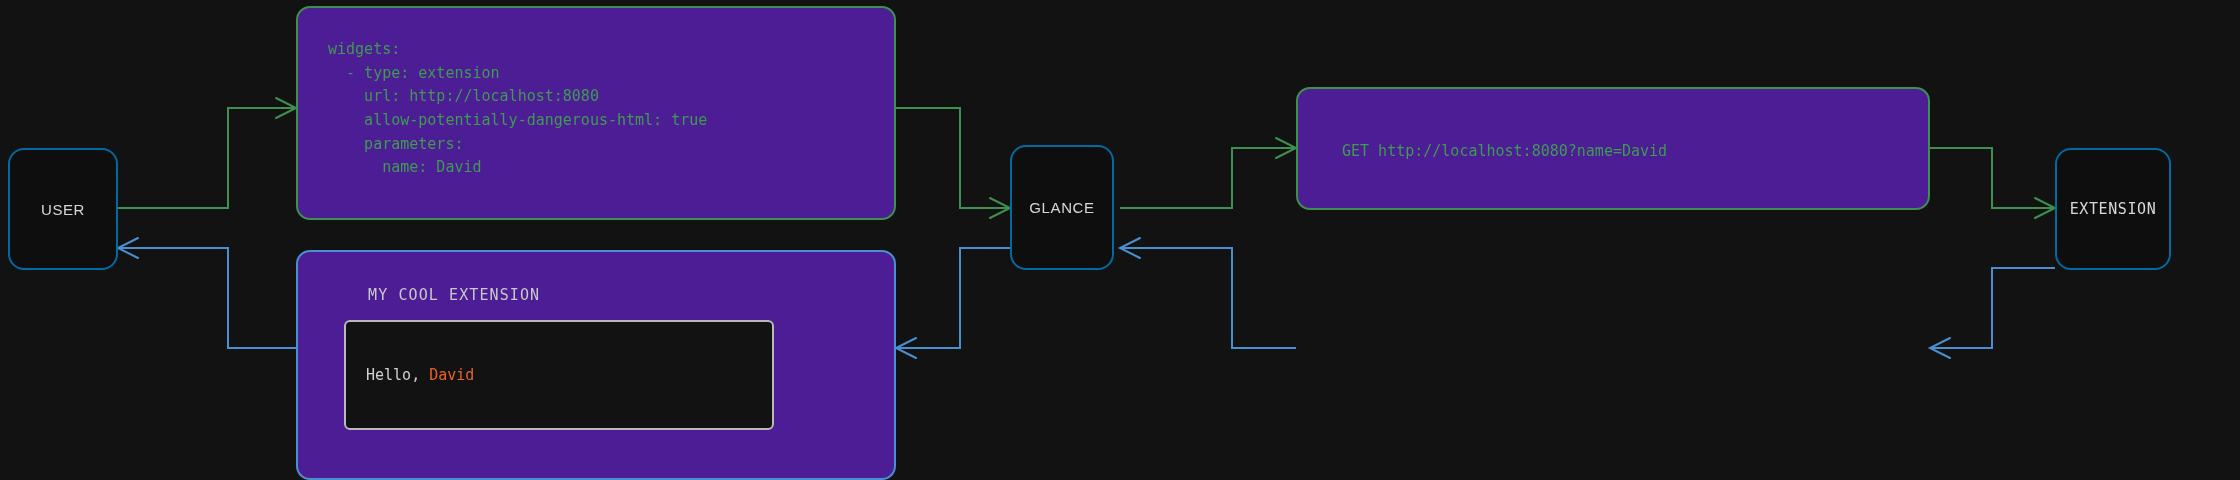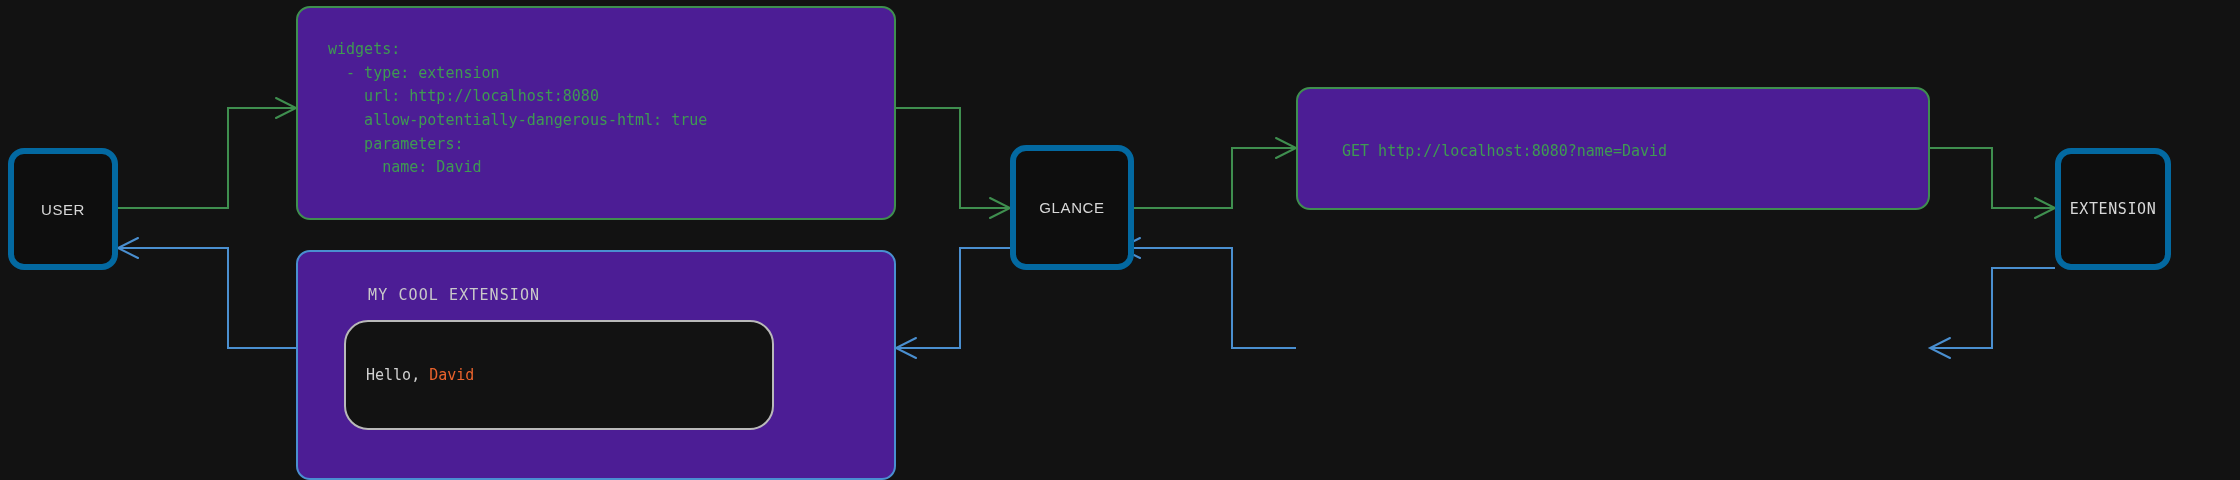--- a/index.html
+++ b/index.html
@@ -14,21 +14,21 @@
     height: 480px;
     background: #121212;
     overflow: hidden;
     font-family: "DejaVu Sans Mono", monospace;
   }
 
   
   .node {
     position: absolute;
     box-sizing: border-box;
-    border: 6px solid #0369a1;
+    border: 2px solid #0369a1;
     border-radius: 16px;
     background: #0e0e0e;
     display: flex;
     align-items: center;
     justify-content: center;
     z-index: 3;
   }
   .node-label {
     color: #d8d8d8;
     font-size: 15px;
@@ -36,21 +36,21 @@
     white-space: nowrap;
   }
   .node-label.sans {
     font-family: "Liberation Sans", sans-serif;
   }
   .node-label.mono {
     font-family: "DejaVu Sans Mono", monospace;
   }
 
   #node-user      { left: 8px;    top: 148px; width: 110px; height: 122px; }
-  #node-glance    { left: 1010px; top: 145px; width: 124px; height: 125px; }
+  #node-glance    { left: 1010px; top: 145px; width: 104px; height: 125px; }
   #node-extension { left: 2055px; top: 148px; width: 116px; height: 122px; }
 
   
   .msgbox {
     position: absolute;
     box-sizing: border-box;
     border: 2px solid;
     border-radius: 14px;
     background: #4c1d95;
     z-index: 3;
@@ -92,21 +92,21 @@
     padding-left: 24px;
   }
   .widget-body {
     position: absolute;
     left: 46px;
     top: 68px;
     width: 430px;
     height: 110px;
     box-sizing: border-box;
     border: 2px solid #b9b9b9;
-    border-radius: 24px;
+    border-radius: 6px;
     background: #121212;
   }
   .widget-body-text {
     position: absolute;
     left: 20px;
     top: 44px;
     font-family: "DejaVu Sans Mono", monospace;
     font-size: 15px;
     color: #d0d0d0;
     white-space: pre;

